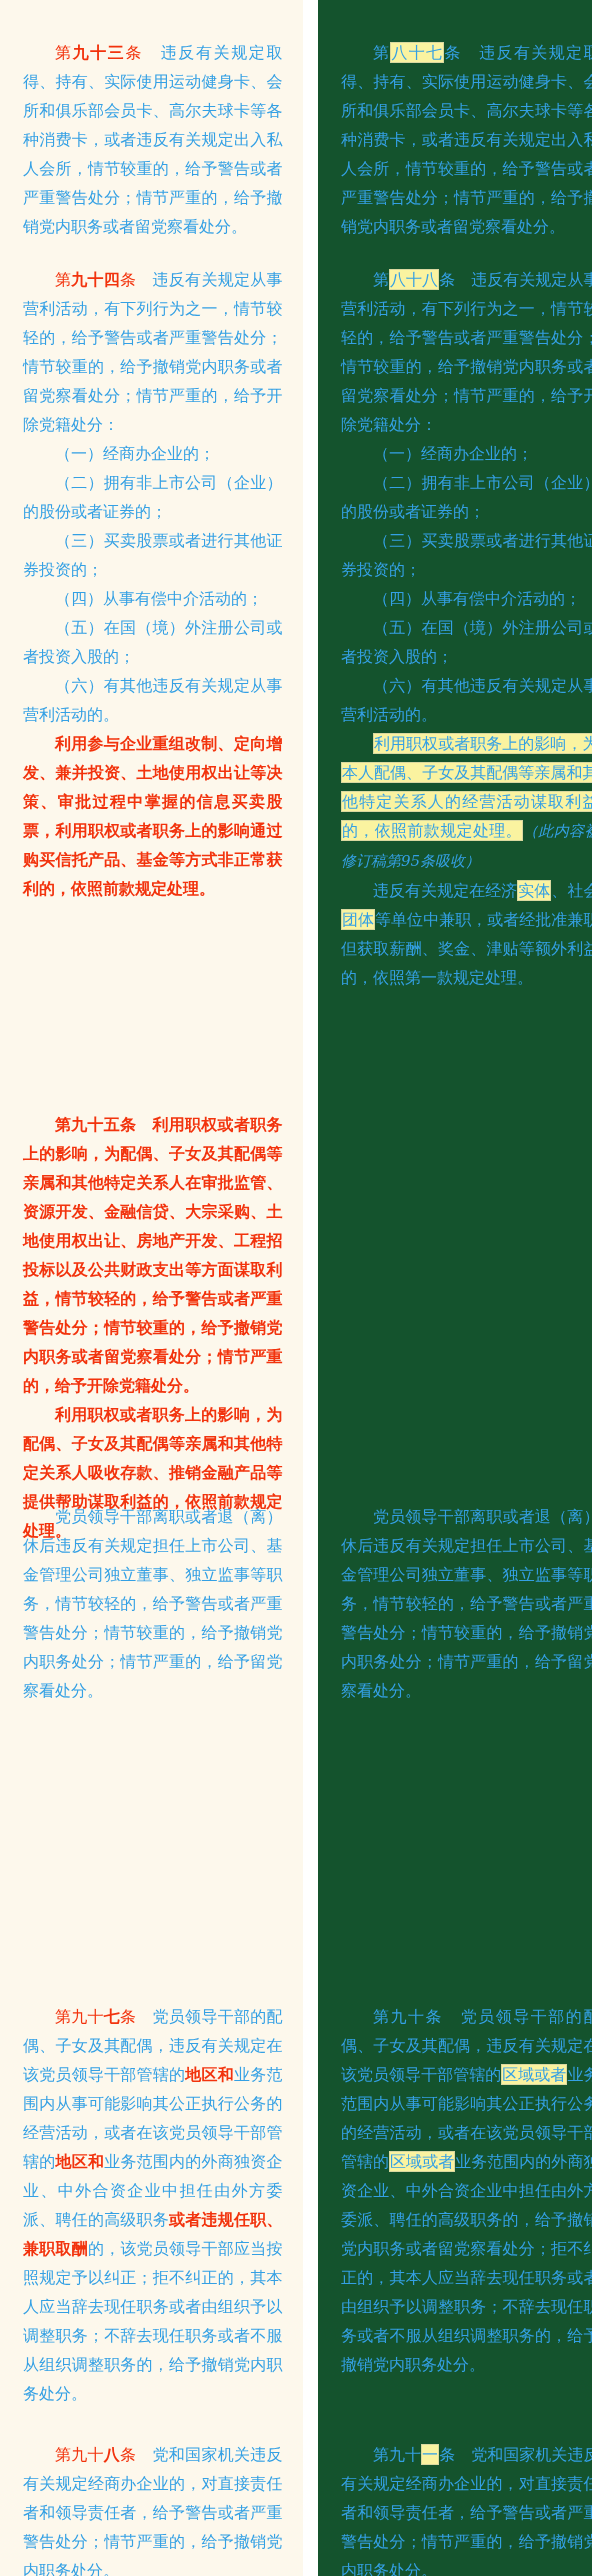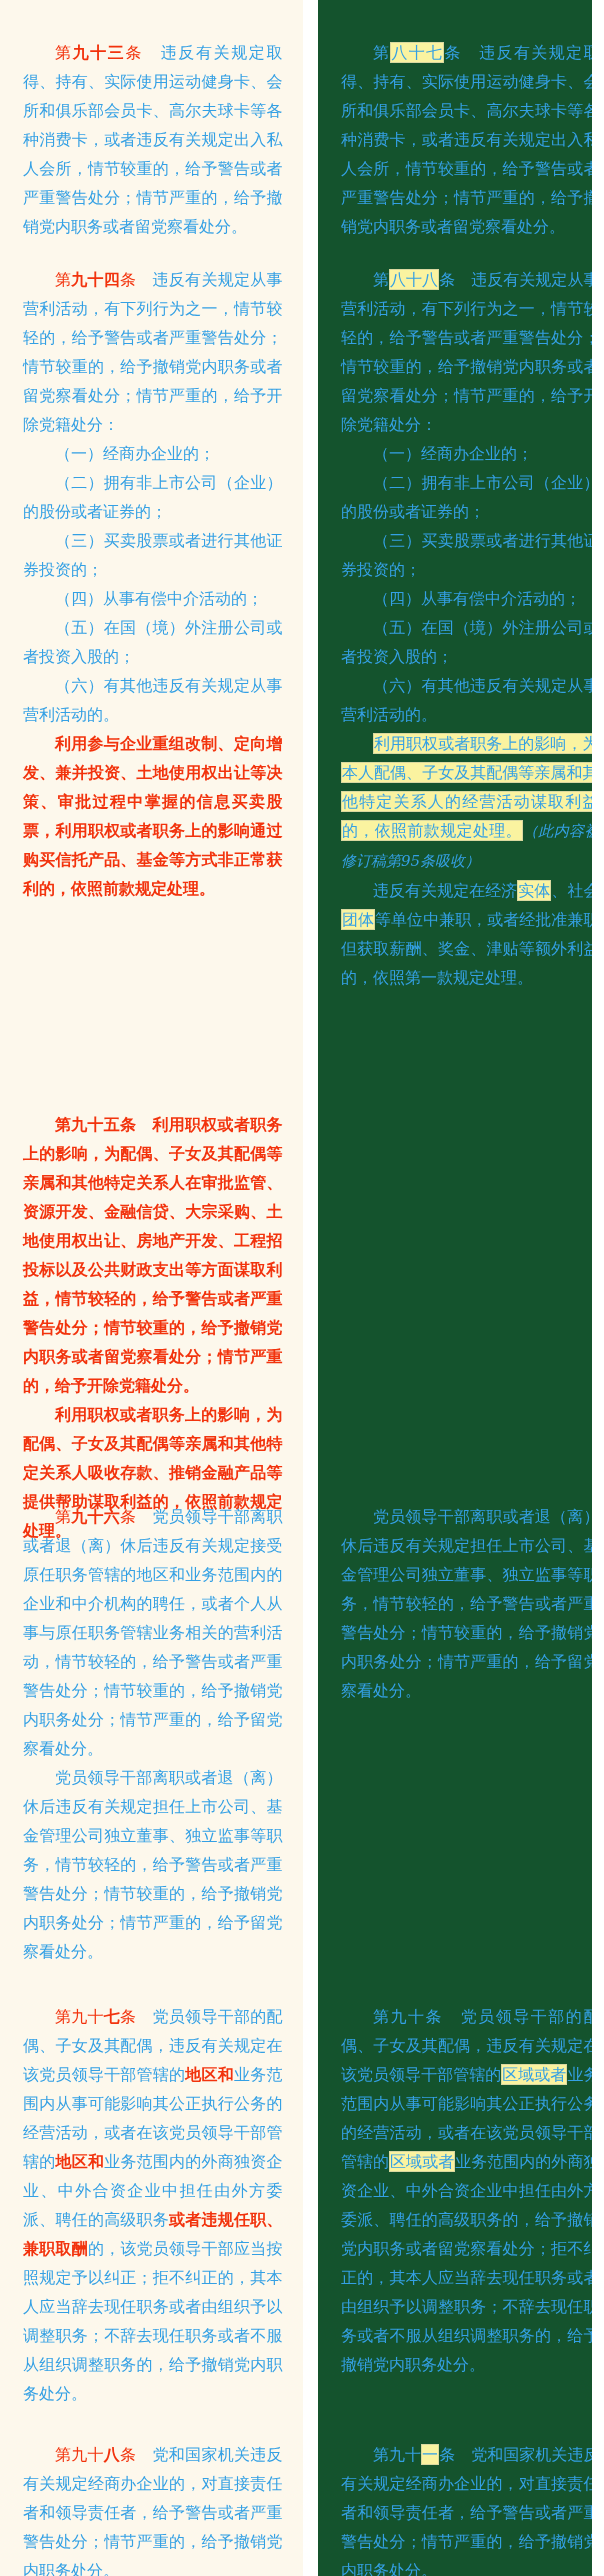--- a/index.html
+++ b/index.html
@@ -34,21 +34,20 @@
         <p class="para"><span class="t">（四）从事有偿中介活动的；</span></p>
         <p class="para"><span class="t">（五）在国（境）外注册公司或者投资入股的；</span></p>
         <p class="para"><span class="t">（六）有其他违反有关规定从事营利活动的。</span></p>
         <p class="para"><span class="rb">利用参与企业重组改制、定向增发、兼并投资、土地使用权出让等决策、审批过程中掌握的信息买卖股票，利用职权或者职务上的影响通过购买信托产品、基金等方式非正常获利的，依照前款规定处理。</span></p>
       </div>
       <div class="article" style="top: 1096px; margin-top: 14px;">
         <p class="para"><span class="rb">第九十五条　利用职权或者职务上的影响，为配偶、子女及其配偶等亲属和其他特定关系人在审批监管、资源开发、金融信贷、大宗采购、土地使用权出让、房地产开发、工程招投标以及公共财政支出等方面谋取利益，情节较轻的，给予警告或者严重警告处分；情节较重的，给予撤销党内职务或者留党察看处分；情节严重的，给予开除党籍处分。</span></p>
         <p class="para"><span class="rb">利用职权或者职务上的影响，为配偶、子女及其配偶等亲属和其他特定关系人吸收存款、推销金融产品等提供帮助谋取利益的，依照前款规定处理。</span></p>
       </div>
       <div class="article" style="top: 1502px;">
-        <p class="para"><span class="r">第</span><span class="rb">九十六</span><span class="r">条</span><span class="t">　党员领导干部离职或者退（离）休后违反有关规定接受原任职务管辖的地区和业务范围内的企业和中介机构的聘任，或者个人从事与原任职务管辖业务相关的营利活动，情节较轻的，给予警告或者严重警告处分；情节较重的，给予撤销党内职务处分；情节严重的，给予留党察看处分。</span></p>
         <p class="para"><span class="t">党员领导干部离职或者退（离）休后违反有关规定担任上市公司、基金管理公司独立董事、独立监事等职务，情节较轻的，给予警告或者严重警告处分；情节较重的，给予撤销党内职务处分；情节严重的，给予留党察看处分。</span></p>
       </div>
       <div class="article" style="top: 2002px;">
         <p class="para"><span class="r">第九十</span><span class="rb">七</span><span class="r">条</span><span class="t">　党员领导干部的配偶、子女及其配偶，违反有关规定在该党员领导干部管辖的</span><span class="rb">地区和</span><span class="t">业务范围内从事可能影响其公正执行公务的经营活动，或者在该党员领导干部管辖的</span><span class="rb">地区和</span><span class="t">业务范围内的外商独资企业、中外合资企业中担任由外方委派、聘任的高级职务</span><span class="rb">或者违规任职、兼职取酬</span><span class="t">的，该党员领导干部应当按照规定予以纠正；拒不纠正的，其本人应当辞去现任职务或者由组织予以调整职务；不辞去现任职务或者不服从组织调整职务的，给予撤销党内职务处分。</span></p>
       </div>
       <div class="article" style="top: 2440px;">
         <p class="para"><span class="r">第九十</span><span class="rb">八</span><span class="r">条</span><span class="t">　党和国家机关违反有关规定经商办企业的，对直接责任者和领导责任者，给予警告或者严重警告处分；情节严重的，给予撤销党内职务处分。</span></p>
       </div>
     </section>
   <section id="col-right" class="col">

